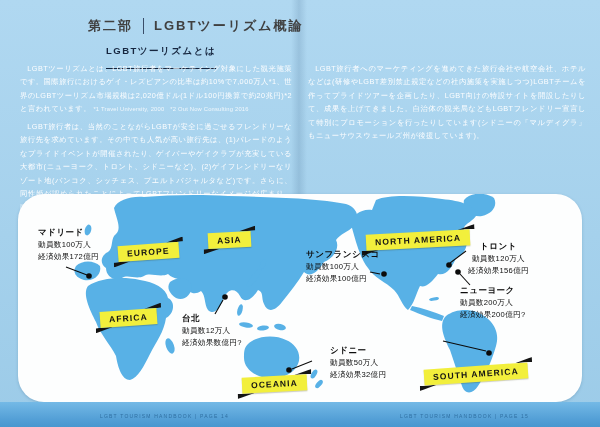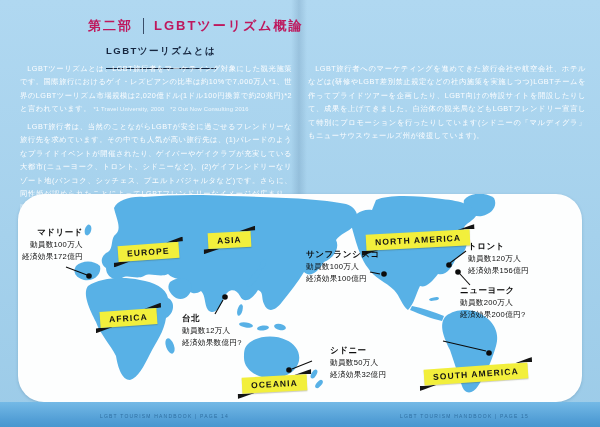--- a/index.html
+++ b/index.html
@@ -22,21 +22,21 @@
   .footer-text{
     position:absolute;bottom:8px;font-size:5px;letter-spacing:1.2px;
     color:rgba(23,82,130,.65);white-space:nowrap;
   }
   .footer-left{left:100px;}
   .footer-right{left:400px;}
 
   
   .header{position:absolute;left:88px;top:17px;display:flex;align-items:center;gap:10px;}
   .part-label,.main-title{
-    font-size:13px;font-weight:bold;color:#be185d;letter-spacing:2px;white-space:nowrap;
+    font-size:13px;font-weight:bold;color:#404040;letter-spacing:2px;white-space:nowrap;
   }
   .title-divider{width:1px;height:16px;background:#1b2b47;opacity:.8;}
   .subtitle{
     position:absolute;left:106px;top:45px;font-size:9.5px;font-weight:bold;color:#16263f;
     letter-spacing:1.5px;border-bottom:1.5px solid #16263f;padding-bottom:10px;white-space:nowrap;
   }
 
   
   .text-col{position:absolute;color:#fdfeff;font-size:7.3px;line-height:1.85;
     letter-spacing:.45px;text-align:justify;}
@@ -153,36 +153,36 @@
     </g>
   </svg>
 
   <div class="ribbon" style="left:100px;top:50px;transform:rotate(-4deg);">EUROPE</div>
   <div class="ribbon" style="left:190px;top:38px;transform:rotate(-3deg);">ASIA</div>
   <div class="ribbon" style="left:82px;top:116px;transform:rotate(-4deg);">AFRICA</div>
   <div class="ribbon" style="left:348px;top:38px;transform:rotate(-3deg);">NORTH AMERICA</div>
   <div class="ribbon" style="left:224px;top:182px;transform:rotate(-3deg);">OCEANIA</div>
   <div class="ribbon" style="left:406px;top:172px;transform:rotate(-4deg);">SOUTH AMERICA</div>
 
-  <div class="city" style="left:4px;top:32px;text-align:right;">
+  <div class="city" style="left:20px;top:32px;">
     <div class="cname">マドリード</div>
     <div class="cdata">動員数100万人</div>
     <div class="cdata">経済効果172億円</div>
   </div>
   <div class="city" style="left:164px;top:118px;">
     <div class="cname">台北</div>
     <div class="cdata">動員数12万人</div>
     <div class="cdata">経済効果数億円?</div>
   </div>
   <div class="city" style="left:288px;top:54px;">
     <div class="cname">サンフランシスコ</div>
     <div class="cdata">動員数100万人</div>
     <div class="cdata">経済効果100億円</div>
   </div>
-  <div class="city" style="left:450px;top:46px;">
+  <div class="city" style="left:450px;top:46px;text-align:center;">
     <div class="cname">トロント</div>
     <div class="cdata">動員数120万人</div>
     <div class="cdata">経済効果156億円</div>
   </div>
   <div class="city" style="left:442px;top:90px;">
     <div class="cname">ニューヨーク</div>
     <div class="cdata">動員数200万人</div>
     <div class="cdata">経済効果200億円?</div>
   </div>
   <div class="city" style="left:312px;top:150px;">

